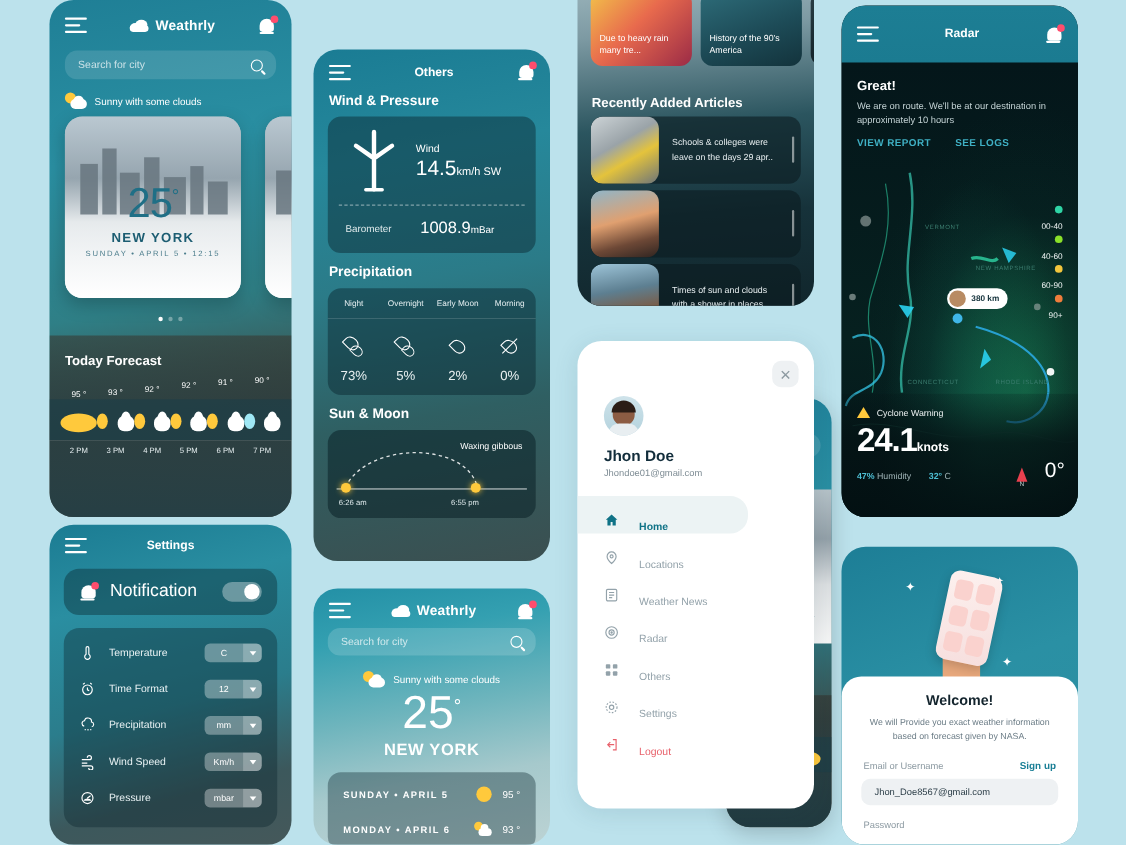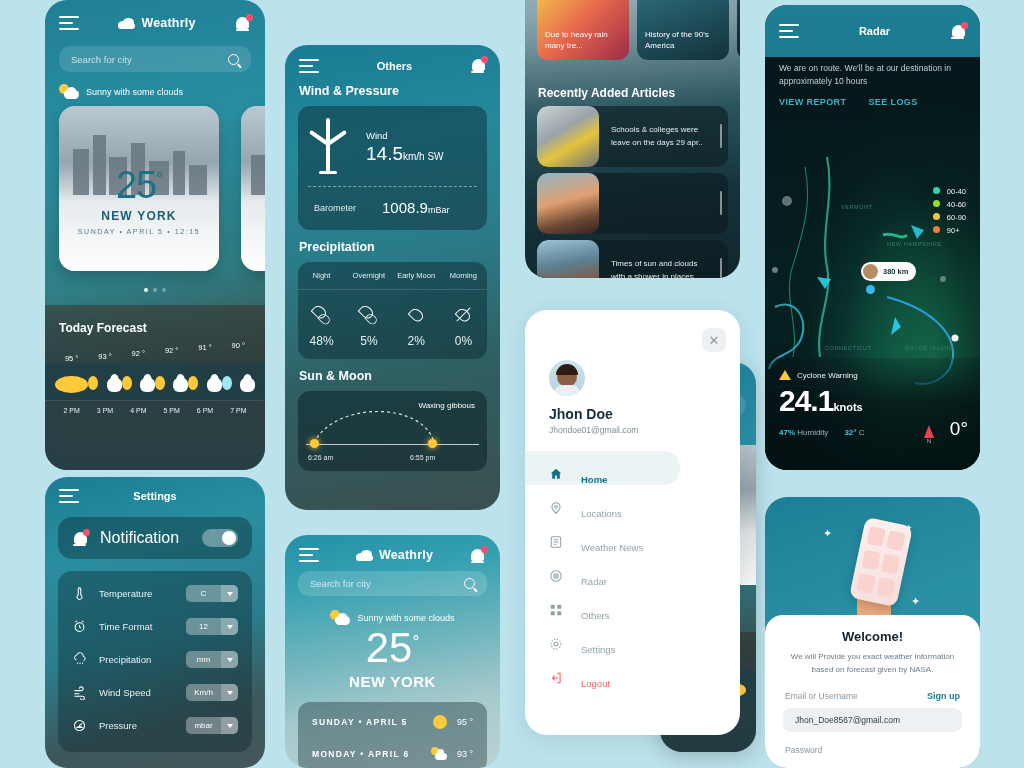--- a/index.html
+++ b/index.html
@@ -107,21 +107,21 @@
   #p2 .sel i:before { content:""; border-left:3.5px solid transparent; border-right:3.5px solid transparent; border-top:4px solid #fff; }
   .ic-s { width:15px; height:15px; position:relative; flex:none; }
 
   
   #p3 { left:285px; top:45px; width:215px; height:465px;
         background: linear-gradient(170deg,#1a7c94 0%,#26889b 22%,#2b7b88 45%,#2f5f62 70%,#3b4f50 100%); }
   #p3 .row1 { display:flex; align-items:center; justify-content:space-between; padding:12px 14px 0; }
   #p3 .row1 .t { flex:1; text-align:center; font-size:11px; color:#fff; font-weight:600; }
   #p3 h2 { font-size:12.5px; color:#fff; padding:10px 0 0 14px; font-weight:700; }
   #p3 .card { margin:8px 13px 0; border-radius:12px; background:rgba(8,36,44,.45); }
-  #p3 .wind { display:flex; align-items:center; padding:14px 8px 12px; }
+  #p3 .wind { display:flex; align-items:center; padding:14px 20px 12px; }
   #p3 .turbine { width:44px; height:54px; position:relative; flex:none; }
   #p3 .turbine .pole { position:absolute; left:20px; bottom:0; width:4px; height:30px; background:#fff; border-radius:2px;}
   #p3 .turbine .base { position:absolute; left:13px; bottom:0; width:18px; height:3px; background:#fff; border-radius:2px;}
   #p3 .turbine .bl { position:absolute; left:20px; top:22px; width:4px; height:24px; background:#fff; border-radius:3px; transform-origin:2px 2px;}
   #p3 .turbine .bl1 { transform:rotate(0deg); top:-2px; height:26px;}
   #p3 .turbine .bl2 { transform:rotate(125deg); }
   #p3 .turbine .bl3 { transform:rotate(-125deg); }
   #p3 .wtext { margin-left:16px; }
   #p3 .wtext .k { font-size:9.5px; color:#fff; }
   #p3 .wtext .v { font-size:19px; color:#fff; font-weight:300; margin-top:2px; }
@@ -224,21 +224,21 @@
   #p8 .hdr .t { flex:1; text-align:center; font-size:11px; color:#fff; font-weight:600; }
   #p8 .map { position:relative; height:413px; overflow:hidden;
       background: radial-gradient(ellipse at 78% 72%, rgba(40,200,120,.32) 0%, rgba(12,60,50,.15) 38%, rgba(5,22,24,0) 62%),
                   radial-gradient(ellipse at 58% 86%, rgba(30,180,140,.3) 0%, rgba(8,40,40,0) 50%),
                   linear-gradient(180deg,#04161a 0%,#06201f 60%,#04171a 100%); }
   #p8 .gtitle { font-size:12px; font-weight:700; color:#fff; padding:14px 0 0 14px; }
   #p8 .gsub { font-size:8.5px; color:#c3d2d4; padding:5px 16px 0 14px; line-height:1.5; }
   #p8 .acts { display:flex; gap:22px; padding:9px 0 0 14px; }
   #p8 .acts span { font-size:9px; color:#3fb0c4; font-weight:700; letter-spacing:.4px; }
   #p8 .legend { position:absolute; right:14px; top:130px; }
-  #p8 .lg { display:flex; align-items:flex-start; gap:7px; margin-bottom:4px; }
+  #p8 .lg { display:flex; align-items:flex-end; gap:7px; margin-bottom:4px;flex-direction:column; }
   #p8 .lg i { width:7px; height:7px; border-radius:50%; }
   #p8 .lg span { font-size:7.5px; color:#f1f5f5; }
   #p8 .marker { position:absolute; left:96px; top:205px; height:19px; border-radius:10px; background:#fff;
       display:flex; align-items:center; padding:0 8px 0 2px; gap:5px; }
   #p8 .marker .av { width:15px; height:15px; border-radius:50%; background:#b88b63; }
   #p8 .marker span { font-size:7.5px; color:#12303a; font-weight:600; }
   #p8 .mapnm { position:absolute; font-size:5.5px; color:#3c7d6f; letter-spacing:.6px; }
   #p8 .stat { position:absolute; left:0; right:0; bottom:0; height:112px;
       background:linear-gradient(180deg, rgba(4,18,20,.2) 0%, rgba(4,18,20,.82) 40%, rgba(3,16,18,.95) 100%); }
   #p8 .warn { display:flex; align-items:center; gap:6px; padding:12px 0 0 14px; }
@@ -548,21 +548,21 @@
         </div>
         <div>
             <span class="drop"></span>
           </div>
         <div style="position:relative">
           <span class="drop"></span>
           <span style="position:absolute;width:19px;height:1.3px;background:#fff;transform:rotate(-45deg);"></span>
         </div>
       </div>
       <div class="pvals">
-        <span>48%</span>
+        <span>73%</span>
         <span>5%</span>
         <span>2%</span>
         <span>0%</span>
       </div>
     </div>
 
     <h2>Sun &amp; Moon</h2>
     <div class="sunmoon">
       <div class="wax">Waxing gibbous</div>
       <svg class="arcsvg" width="174" height="46" viewBox="0 0 174 46">
@@ -833,20 +833,21 @@
         <path d="M122 240 C 160 250, 190 272, 188 300" fill="none" stroke="#2aa9e0" stroke-width="2" opacity=".9"></path>
         <path d="M188 300 C 186 320, 166 330, 150 326" fill="none" stroke="#2aa9e0" stroke-width="2" opacity=".9"></path>
         <circle cx="190" cy="281" r="3.5" fill="#fff" opacity=".95"></circle>
         <path d="M130 260 l-4 18 l10 -8 z" fill="#2ad1f0" opacity=".9"></path>
         <circle cx="22" cy="144" r="5" fill="#7b8a88" opacity=".8"></circle>
         <circle cx="10" cy="213" r="3" fill="#8d9c99" opacity=".75"></circle>
         <circle cx="178" cy="222" r="3" fill="#8d9c99" opacity=".7"></circle>
         <path d="M10 330 C 50 322, 90 348, 132 338 C 170 330, 196 350, 212 344" fill="none" stroke="#1f5e50" stroke-width="1" opacity=".5"></path>
       </svg>
 
+      <div class="gtitle">Great!</div>
       <div class="gsub">We are on route. We'll be at our destination in approximately 10 hours</div>
       <div class="acts">
         <span>VIEW REPORT</span>
         <span>SEE LOGS</span>
       </div>
 
       <div class="legend">
         <div class="lg">
             <i style="background:#2fd4a5"></i>
             <span>00-40</span>

